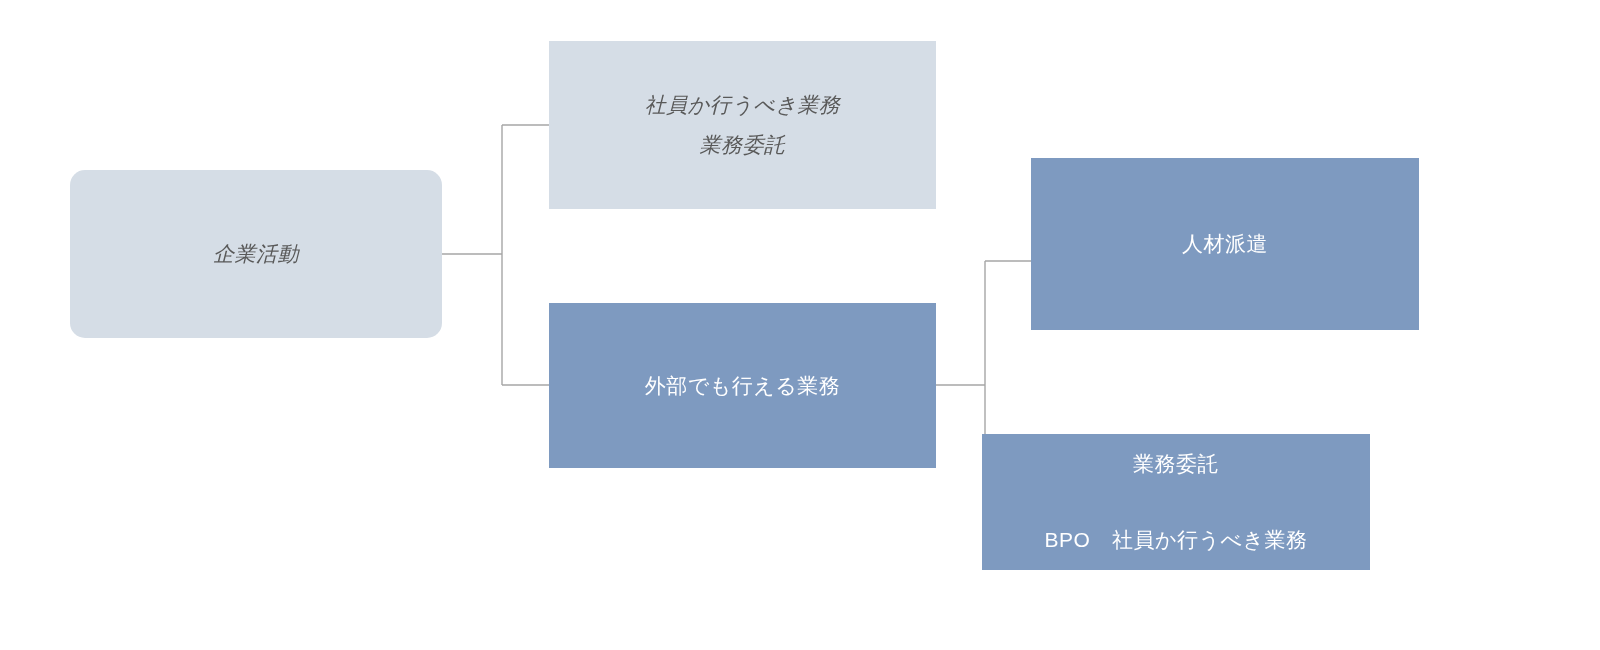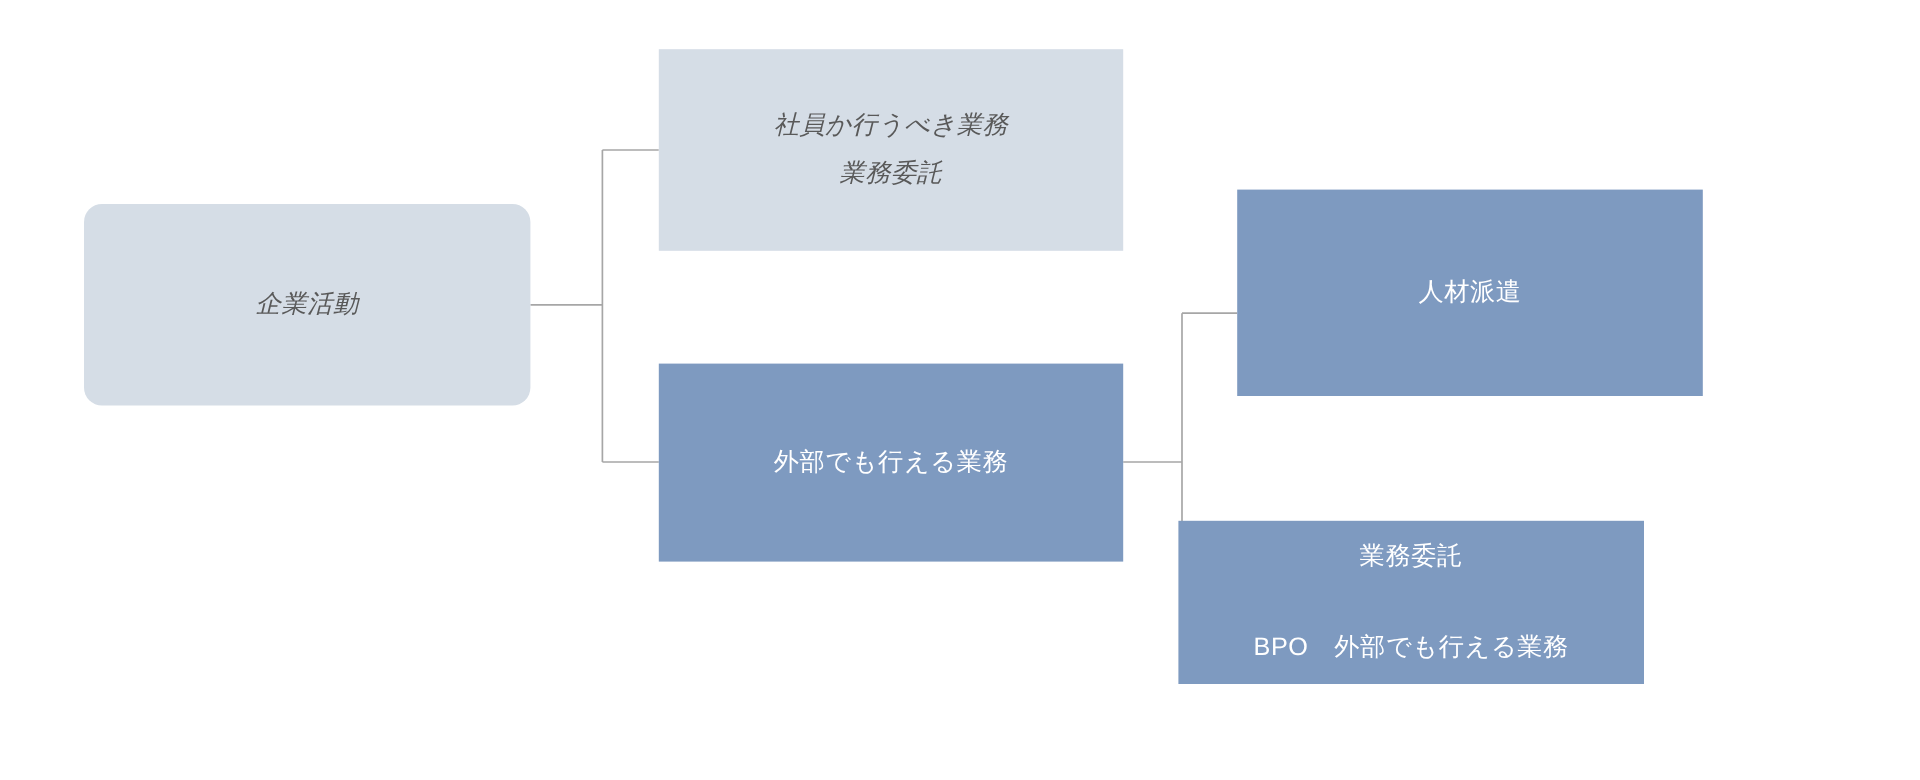--- a/index.html
+++ b/index.html
@@ -85,16 +85,16 @@
   <div class="node node--dark node-noncore">
     <span class="line">外部でも行える業務</span>
   </div>
 
   <div class="node node--dark node-staffing">
     <span class="line">人材派遣</span>
   </div>
 
   <div class="node node--dark node-outsrc">
     <span class="line">業務委託</span>
-    <span class="line">BPO　外部でも行える業務</span>
+    <span class="line">BPO　社員か行うべき業務</span>
   </div>
 
 </div>
 
 </body></html>

